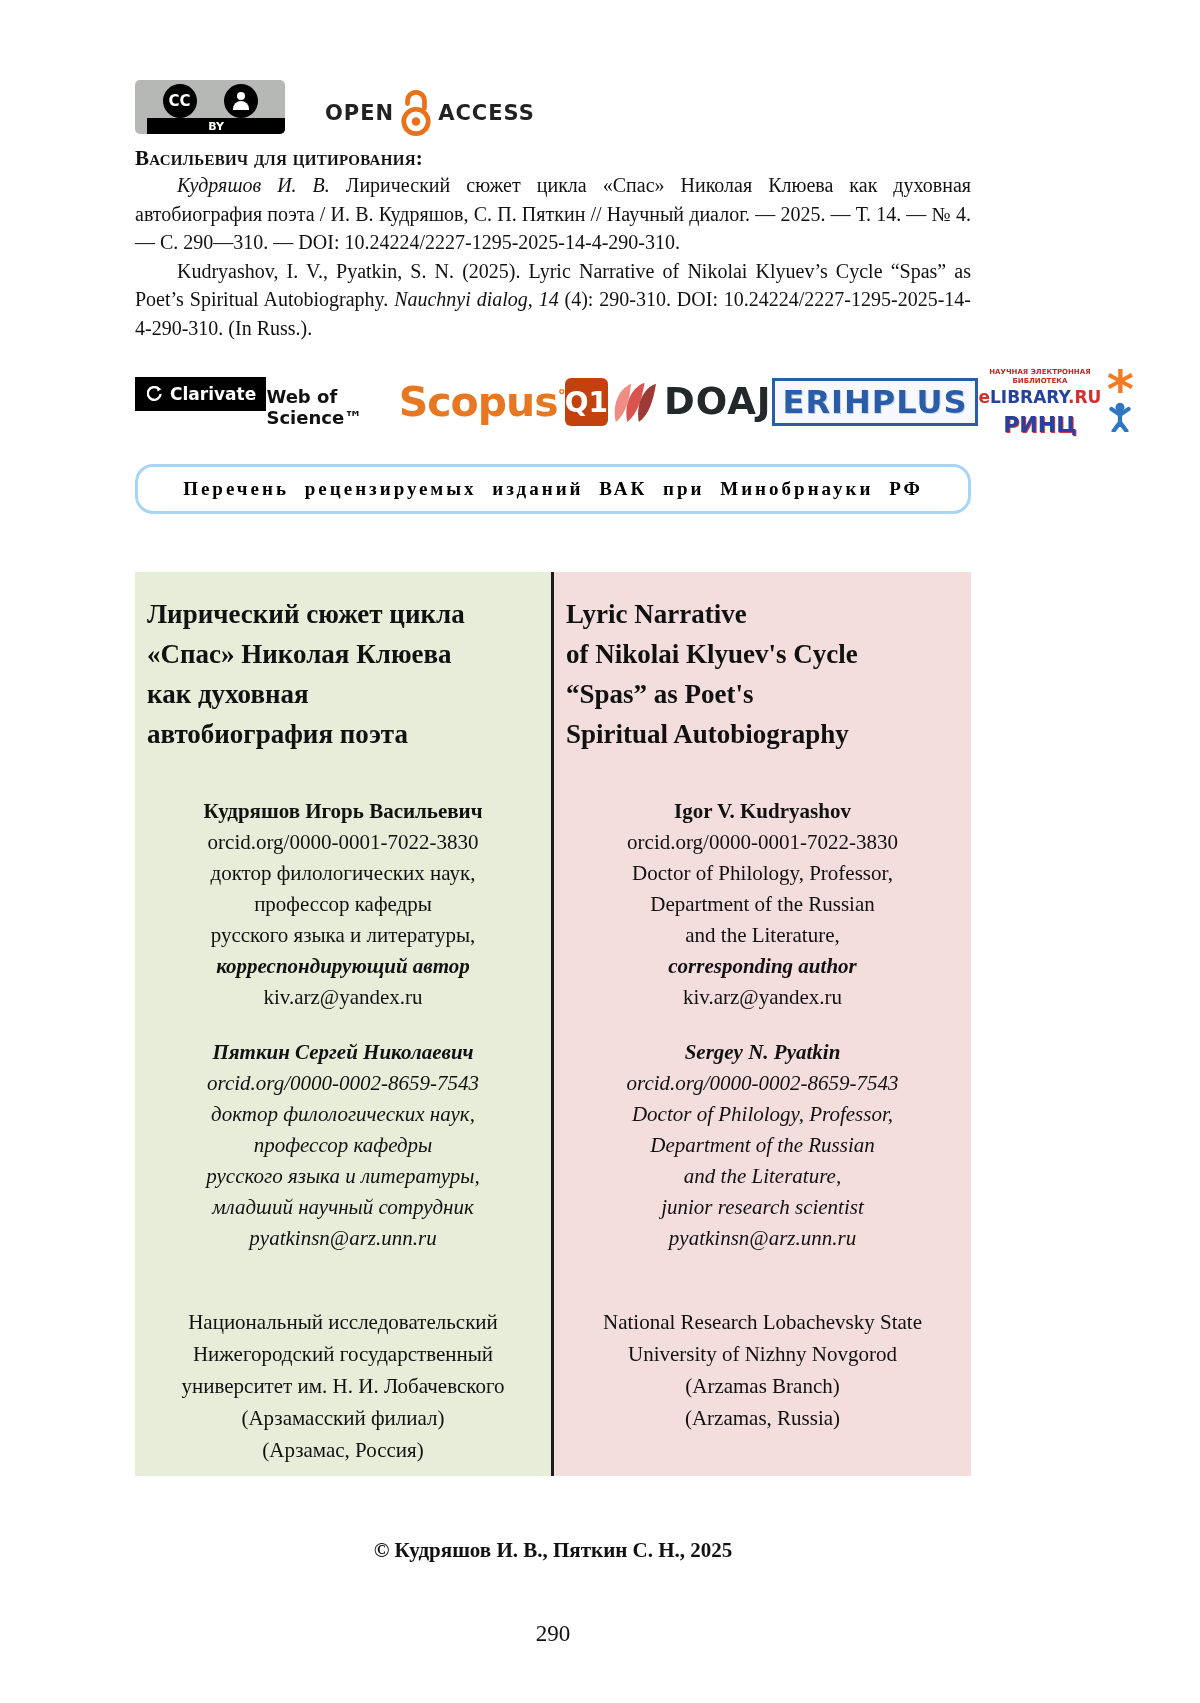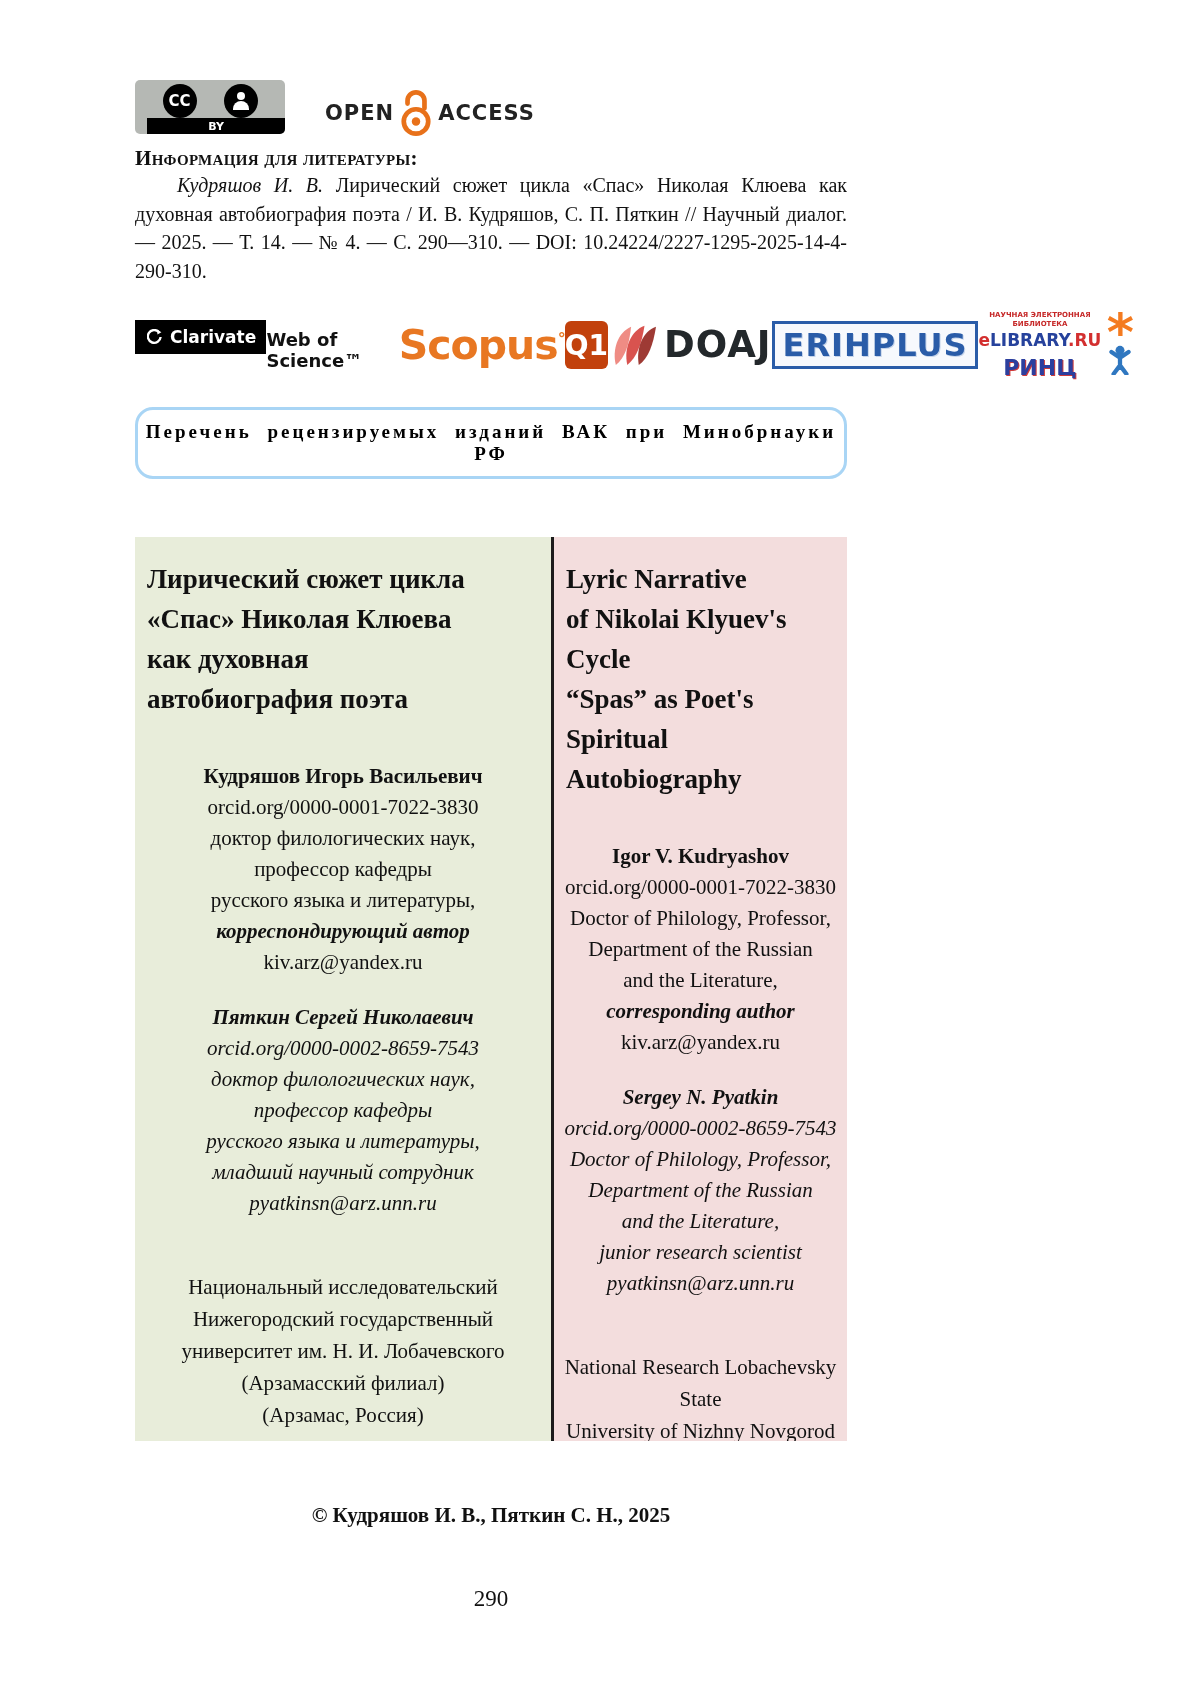--- a/index.html
+++ b/index.html
@@ -1,21 +1,21 @@
 <!DOCTYPE html>
 <html><head>
 <meta charset="utf-8">
 <style>
   html,body{margin:0;padding:0;}
   body{
     width:1200px;height:1703px;background:#ffffff;
     font-family:"Liberation Serif","DejaVu Serif",serif;
     color:#111;position:relative;overflow:hidden;
   }
-  .content{position:absolute;left:135px;top:0;width:712px;}
+  .content{position:absolute;left:135px;top:0;width:836px;}
   .pre{white-space:pre-line;}
 
   
   .header-row{display:flex;align-items:flex-start;margin-top:80px;}
   .cc-badge{
     width:150px;height:54px;background:#b5b8b4;border-radius:5px;
     position:relative;flex:0 0 auto;
   }
   .cc-circles{display:flex;justify-content:space-around;align-items:center;height:38px;padding:2px 14px 0 14px;}
   .cc-circle{
@@ -145,22 +145,23 @@
       <svg class="oa-lock" width="32" height="50" viewBox="0 0 34 52">
         <path d="M8 16 v-3 a9 9 0 0 1 18 0 v8" fill="none" stroke="#e8711a" stroke-width="5" stroke-linecap="round"></path>
         <circle cx="17" cy="35" r="13" fill="none" stroke="#e8711a" stroke-width="5"></circle>
         <circle cx="17" cy="35" r="4.5" fill="#e8711a"></circle>
       </svg>
       <span class="oa-word">ACCESS</span>
     </div>
 
   </div>
 
-  <div class="cit-heading">Информация для литературы:</div>
+  <div class="cit-heading">Васильевич для цитирования:</div>
   <p class="cit-par"><span class="italic">Кудряшов И. В.</span><span> Лирический сюжет цикла «Спас» Николая Клюева как духовная автобиография поэта / И. В. Кудряшов, С. П. Пяткин // Научный диалог. — 2025. — Т. 14. — № 4. — С. 290—310. — DOI: 10.24224/2227-1295-2025-14-4-290-310.</span></p>
+  <p class="cit-par"><span>Kudryashov, I. V., Pyatkin, S. N. (2025). Lyric Narrative of Nikolai Klyuev’s Cycle “Spas” as Poet’s Spiritual Autobiography. </span><span class="italic">Nauchnyi dialog, 14</span><span> (4): 290-310. DOI: 10.24224/2227-1295-2025-14-4-290-310. (In Russ.).</span></p>
 
   <div class="logos-row">
     <div class="clarivate-wrap">
       <div class="clarivate-box">
         <svg width="16" height="16" viewBox="0 0 20 20">
             <path d="M15 4 a8 8 0 1 0 2 6" fill="none" stroke="#fff" stroke-width="3"></path>
             <path d="M13 1 l5 3 -5 3 z" fill="#fff"></path>
           </svg>
         <span>Clarivate</span>
       </div>

